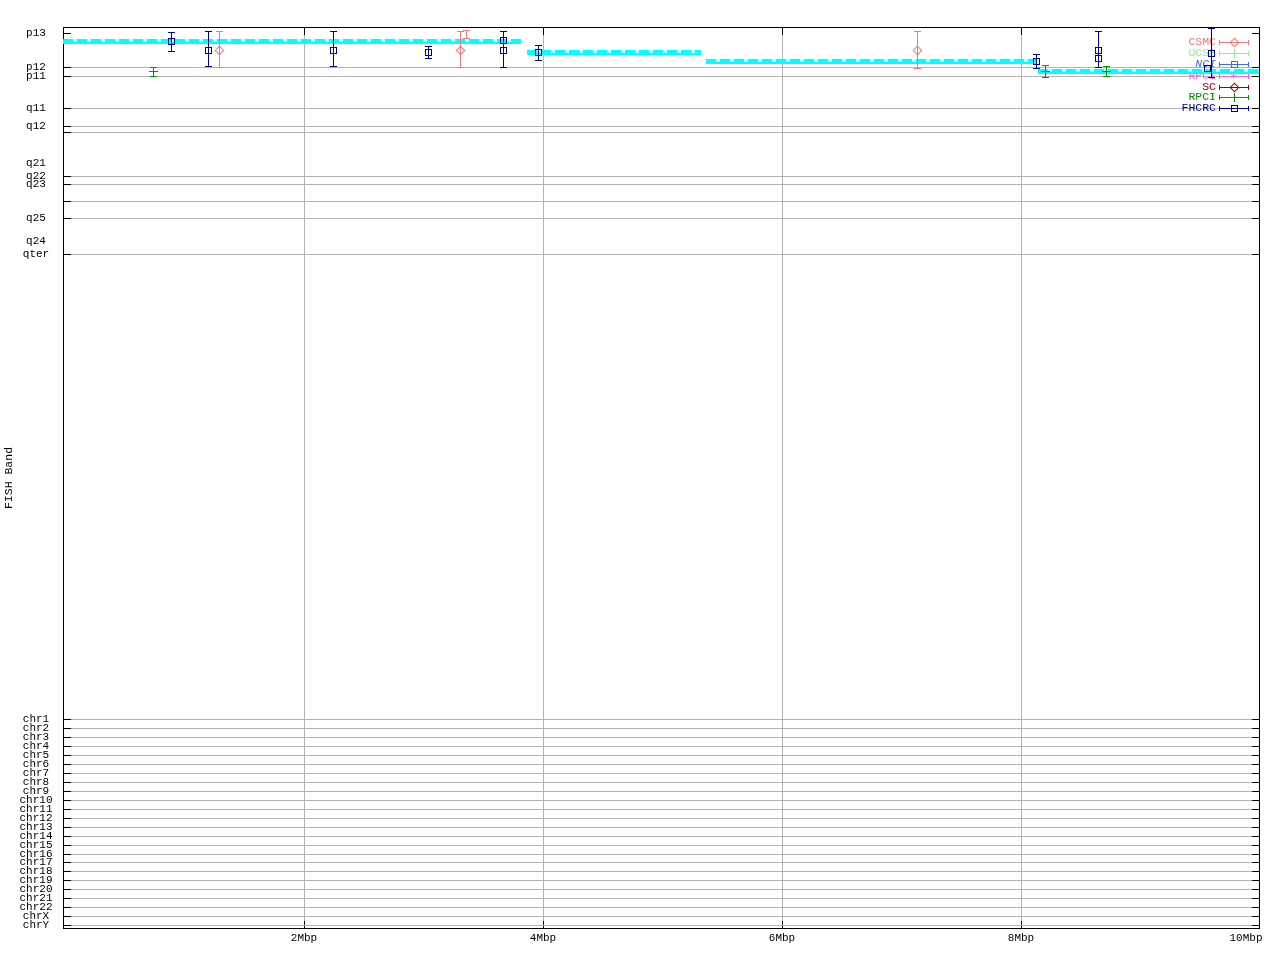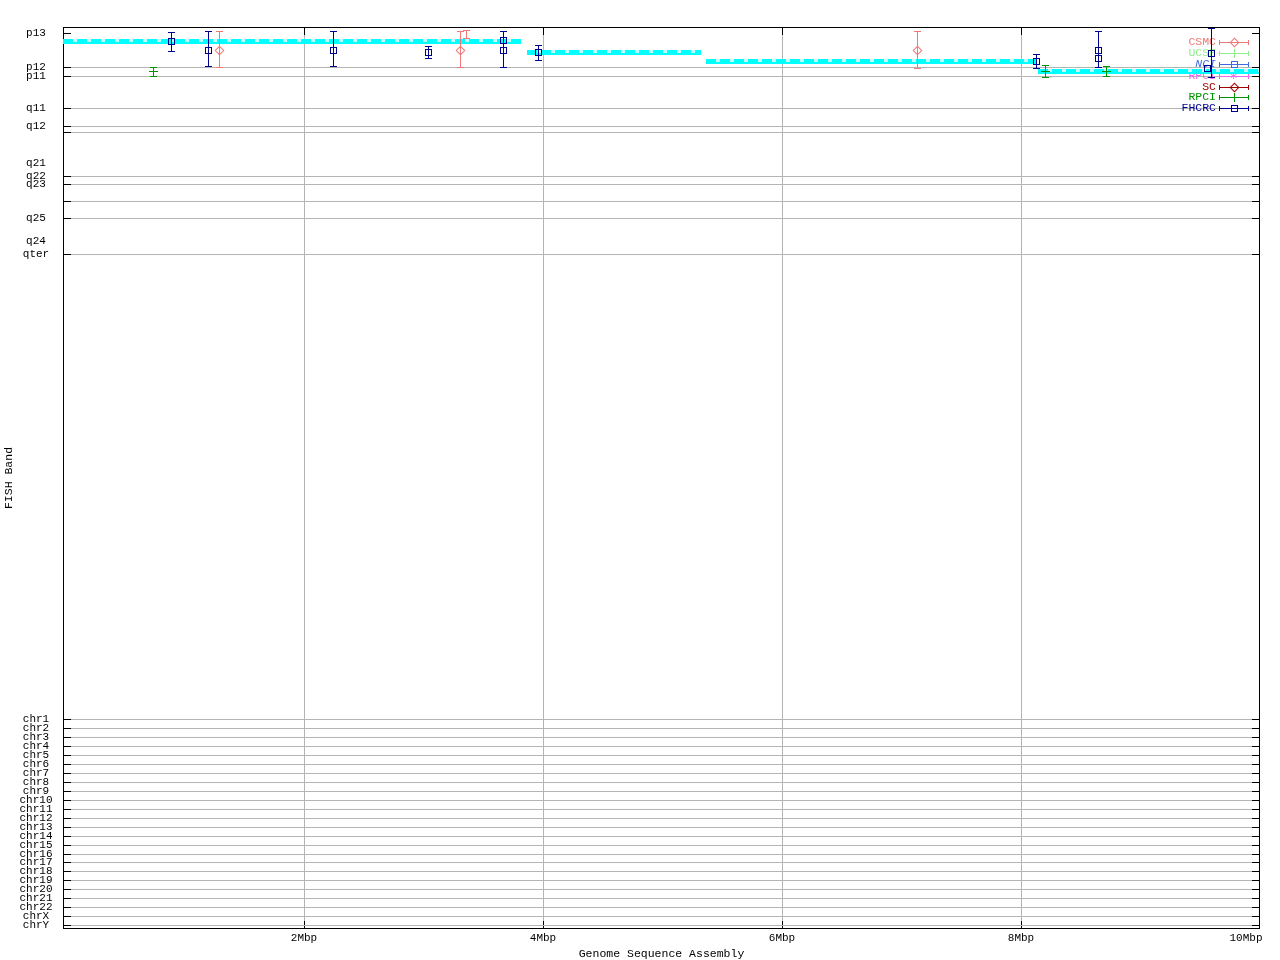--- a/index.html
+++ b/index.html
@@ -33,21 +33,20 @@
   .m-star{position:absolute;width:11px;height:11px;font-size:13px;line-height:11px;text-align:center;}
   .legend-label{position:absolute;font-size:11.5px;text-align:center;white-space:pre;line-height:12px;}
   .legend-line{position:absolute;height:1px;}
   .legend-cap{position:absolute;width:1px;height:5px;}
 </style>
 </head>
 <body>
 
 <div id="canvas">
   <div class="ylabel">FISH Band</div>
-  <div class="xlabel">Genome Sequence Assembly</div>
   <div id="plot">
       <div class="vgrid" style="left: 240px; height: 900px;"></div>
       <div class="tickmark" style="left: 240px; top: 0px; width: 1px; height: 7px;"></div>
       <div class="tickmark" style="left: 240px; top: 893px; width: 1px; height: 7px;"></div>
       <div class="vgrid" style="left: 479px; height: 900px;"></div>
       <div class="tickmark" style="left: 479px; top: 0px; width: 1px; height: 7px;"></div>
       <div class="tickmark" style="left: 479px; top: 893px; width: 1px; height: 7px;"></div>
       <div class="vgrid" style="left: 718px; height: 900px;"></div>
       <div class="tickmark" style="left: 718px; top: 0px; width: 1px; height: 7px;"></div>
       <div class="tickmark" style="left: 718px; top: 893px; width: 1px; height: 7px;"></div>

